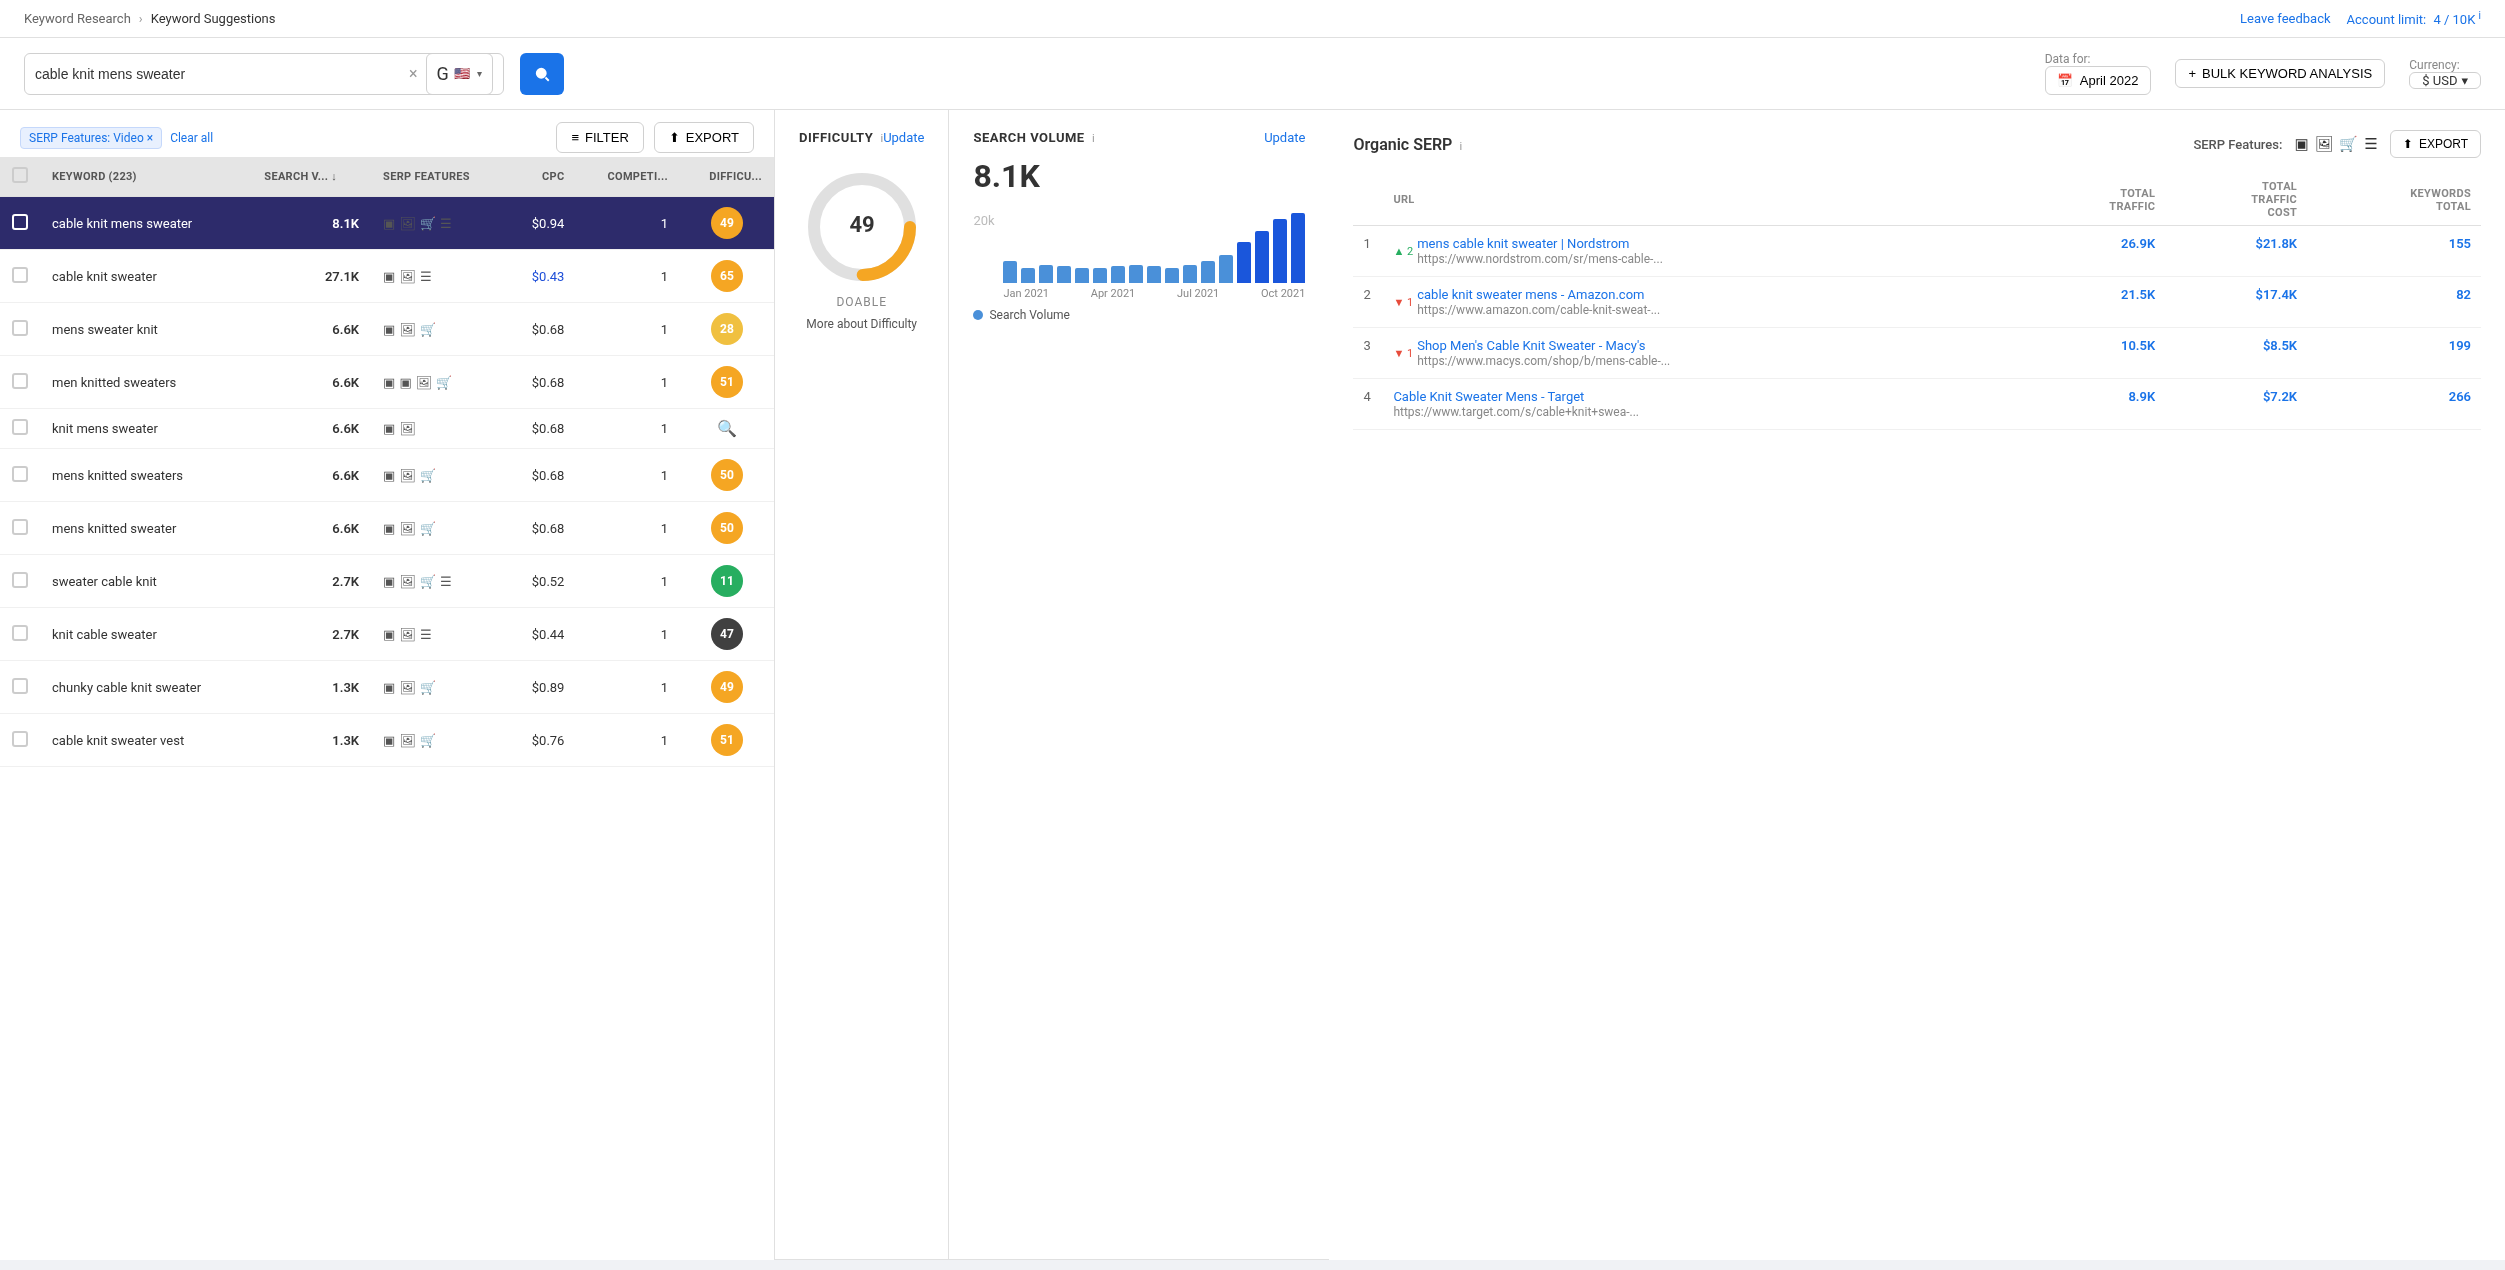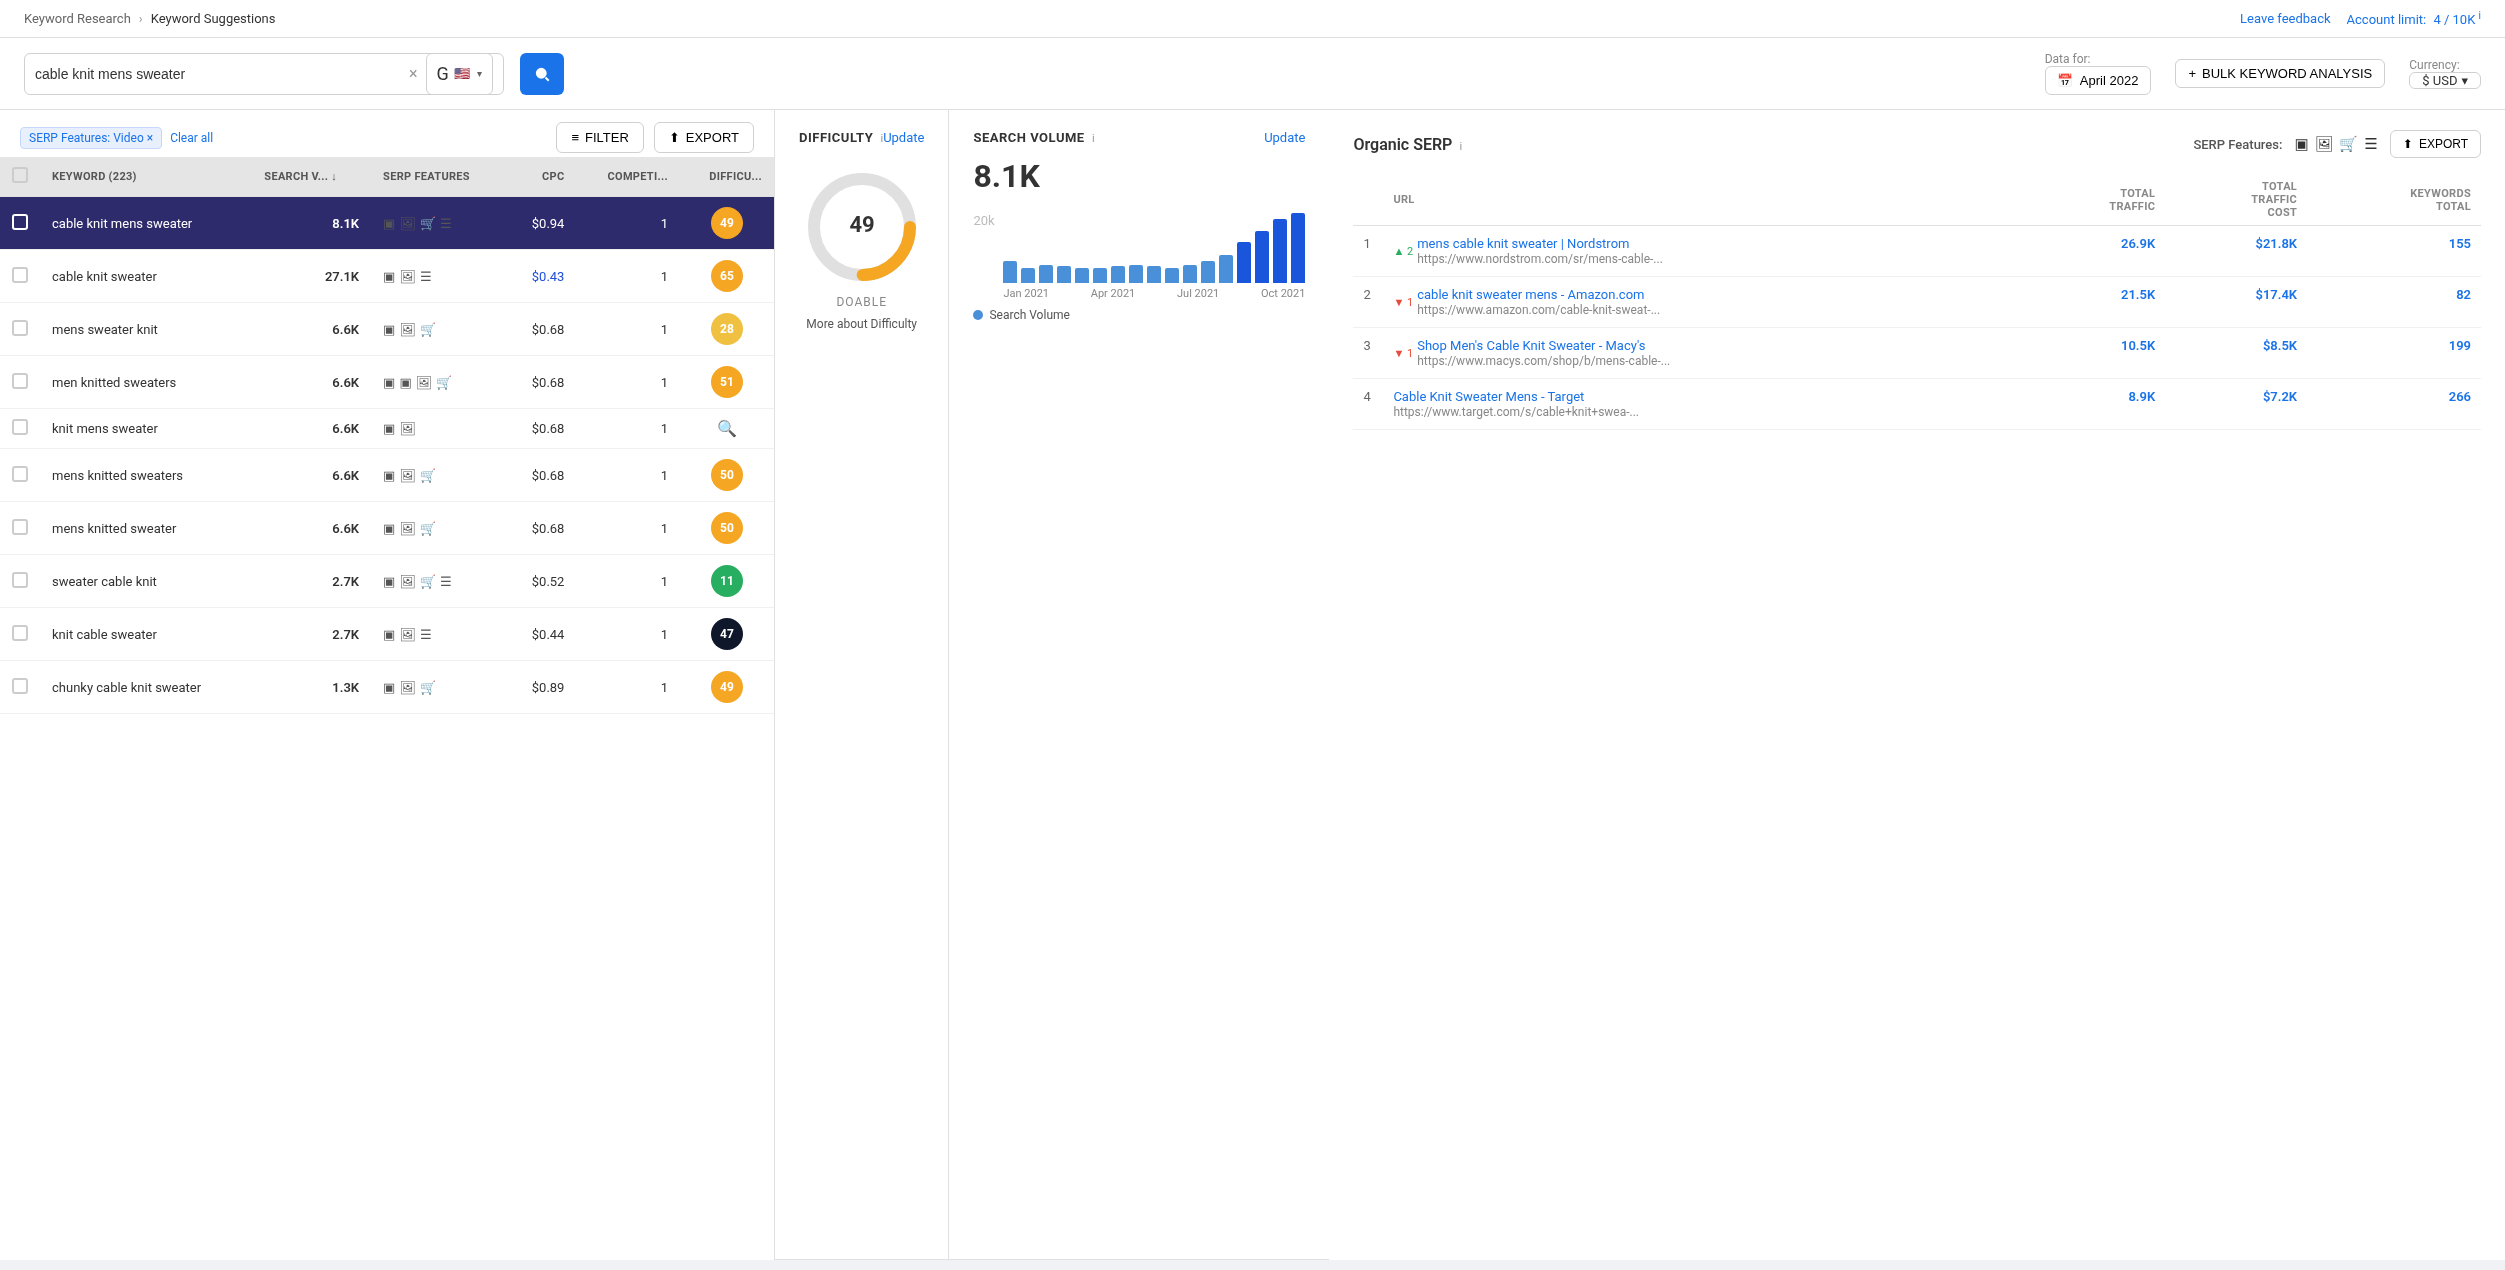--- a/index.html
+++ b/index.html
@@ -343,36 +343,51 @@
     <td class="search-vol" style="color:#333">2.7K</td>
     <td>
               <div class="serp-icons">
                 <span class="serp-icon">▣</span>
                 <span class="serp-icon">🖼</span>
                 <span class="serp-icon">☰</span>
               </div>
             </td>
     <td class="cpc-val" style="color:#333">$0.44</td>
     <td class="comp-val" style="color:#333">1</td>
-    <td style="text-align:center;"><div class="difficulty-badge" style="background:#0f172a">47</div></td>
+    <td style="text-align:center;"><div class="difficulty-badge" style="background:#404040">47</div></td>
   </tr>
           <tr>
     <td><div class="checkbox" style="border-color:#ccc"></div></td>
     <td><span class="kw-name">chunky cable knit sweater</span></td>
     <td class="search-vol" style="color:#333">1.3K</td>
     <td>
               <div class="serp-icons">
                 <span class="serp-icon">▣</span>
                 <span class="serp-icon">🖼</span>
                 <span class="serp-icon">🛒</span>
               </div>
             </td>
     <td class="cpc-val" style="color:#333">$0.89</td>
     <td class="comp-val" style="color:#333">1</td>
     <td style="text-align:center;"><div class="difficulty-badge" style="background:#f5a623">49</div></td>
+  </tr>
+          <tr>
+    <td><div class="checkbox" style="border-color:#ccc"></div></td>
+    <td><span class="kw-name">cable knit sweater vest</span></td>
+    <td class="search-vol" style="color:#333">1.3K</td>
+    <td>
+              <div class="serp-icons">
+                <span class="serp-icon">▣</span>
+                <span class="serp-icon">🖼</span>
+                <span class="serp-icon">🛒</span>
+              </div>
+            </td>
+    <td class="cpc-val" style="color:#333">$0.76</td>
+    <td class="comp-val" style="color:#333">1</td>
+    <td style="text-align:center;"><div class="difficulty-badge" style="background:#f5a623">51</div></td>
   </tr>
         </tbody>
     </table>
   </div>
 
   <div class="right-panel">
 
     <div class="top-metrics">
 
       <div class="metric-section">

